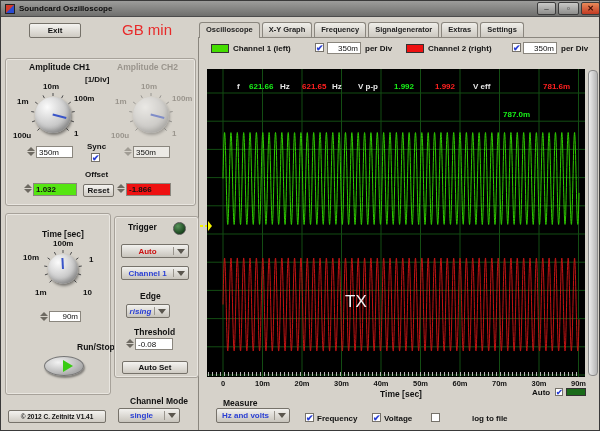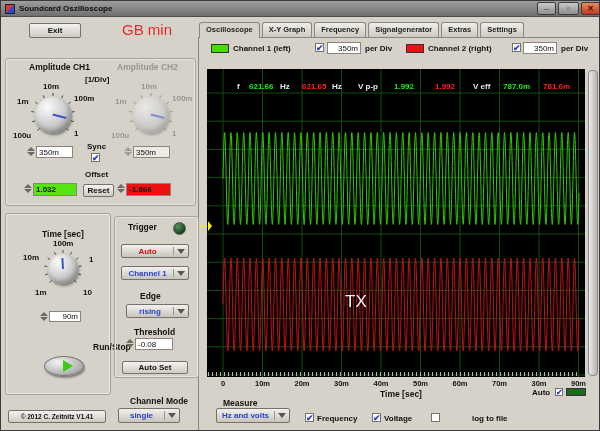--- a/index.html
+++ b/index.html
@@ -167,40 +167,40 @@
   <div class="abs b" style="left:52px;top:238px;">100m</div>
   <div class="abs b" style="left:22px;top:252px;">10m</div>
   <div class="abs b" style="left:88px;top:254px;">1</div>
   <div class="abs b" style="left:34px;top:287px;">1m</div>
   <div class="abs b" style="left:82px;top:287px;">10</div>
   <div class="abs spin" style="left:39px;top:311px;">
       <div class="up"></div>
       <div class="dn"></div>
     </div>
   <div class="abs valuebox right" style="left:48px;top:310px;width:32px;height:11px;line-height:10px;">90m</div>
-  <div class="abs b" style="left:60px;top:341px;font-size:8.5px;padding-left:32px;">Run/Stop</div>
+  <div class="abs b" style="left:44px;top:341px;font-size:8.5px;padding-left:32px;">Run/Stop</div>
   <div class="abs oval" style="left:43px;top:355px;width:40px;height:20px;">
     <div class="play"></div>
   </div>
 
   <div class="abs groupbox" style="left:113px;top:215px;width:83px;height:160px;"></div>
   <div class="abs b" style="left:127px;top:221px;font-size:8.5px;">Trigger</div>
   <div class="abs led" style="left:172px;top:221px;width:13px;height:13px;"></div>
   <div class="abs dd" style="left:120px;top:243px;width:68px;height:14px;">
     <span class="dd-text" style="color:#cc1111;">Auto</span>
     <span class="dd-sep"></span>
       <span class="dd-arrow"></span>
   </div>
   <div class="abs dd" style="left:120px;top:265px;width:68px;height:14px;">
     <span class="dd-text" style="color:#2a3fd4;">Channel 1</span>
     <span class="dd-sep"></span>
       <span class="dd-arrow"></span>
   </div>
   <div class="abs b" style="left:139px;top:290px;font-size:8.5px;">Edge</div>
-  <div class="abs dd" style="left:125px;top:303px;width:63px;height:14px;">
+  <div class="abs dd" style="left:125px;top:303px;width:44px;height:14px;font-style:italic;">
     <span class="dd-text" style="color:#2a3fd4;">rising</span>
     <span class="dd-sep"></span>
       <span class="dd-arrow"></span>
   </div>
   <div class="abs b" style="left:133px;top:326px;font-size:8.5px;">Threshold</div>
   <div class="abs spin" style="left:125px;top:338px;">
       <div class="up"></div>
       <div class="dn"></div>
     </div>
   <div class="abs valuebox" style="left:134px;top:337px;width:38px;height:12px;">-0.08</div>
@@ -255,21 +255,21 @@
 
   <span class="ro w" style="left:236px;">f</span>
   <span class="ro g" style="left:248px;">621.66</span>
   <span class="ro w" style="left:279px;">Hz</span>
   <span class="ro r" style="left:301px;">621.65</span>
   <span class="ro w" style="left:331px;">Hz</span>
   <span class="ro w" style="left:357px;">V p-p</span>
   <span class="ro g" style="left:393px;">1.992</span>
   <span class="ro r" style="left:434px;">1.992</span>
   <span class="ro w" style="left:472px;">V eff</span>
-  <span class="ro g" style="left:502px;">787.0m</span>
+  <span class="ro g" style="left:502px;margin-top:28px;">787.0m</span>
   <span class="ro r" style="left:542px;">781.6m</span>
 
   <span class="abs" style="left:344px;top:291px;font-size:17px;color:#f4f4f4;">TX</span>
 
   <svg class="abs" style="left:199px;top:218px;" width="12" height="14">
     <rect x="0" y="6" width="3" height="2" fill="#f5f500"></rect>
       <rect x="5" y="6" width="2" height="2" fill="#f5f500"></rect>
     <polygon points="8,2 8,12 12,7" fill="#f5f500"></polygon>
   </svg>
 

